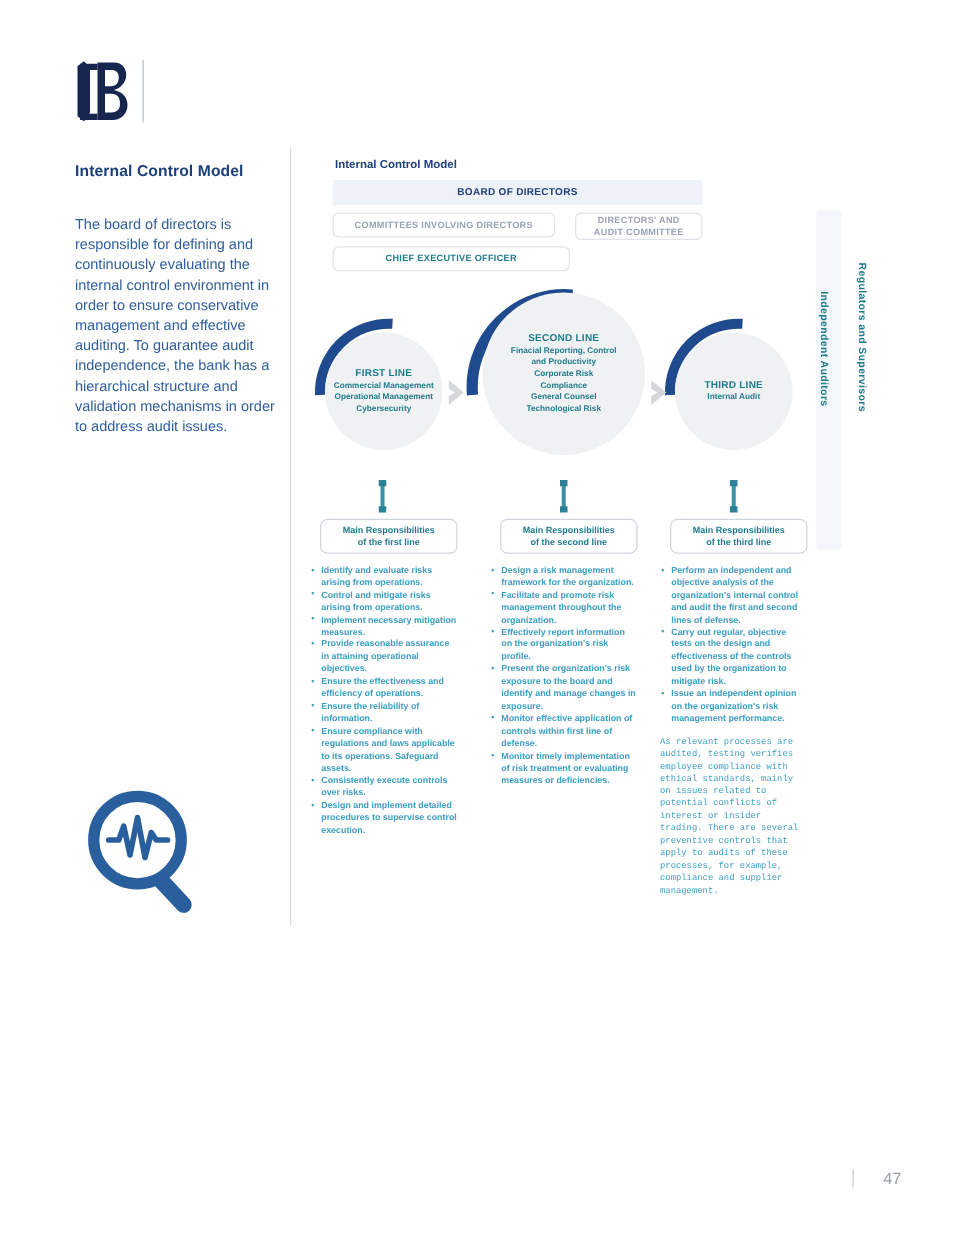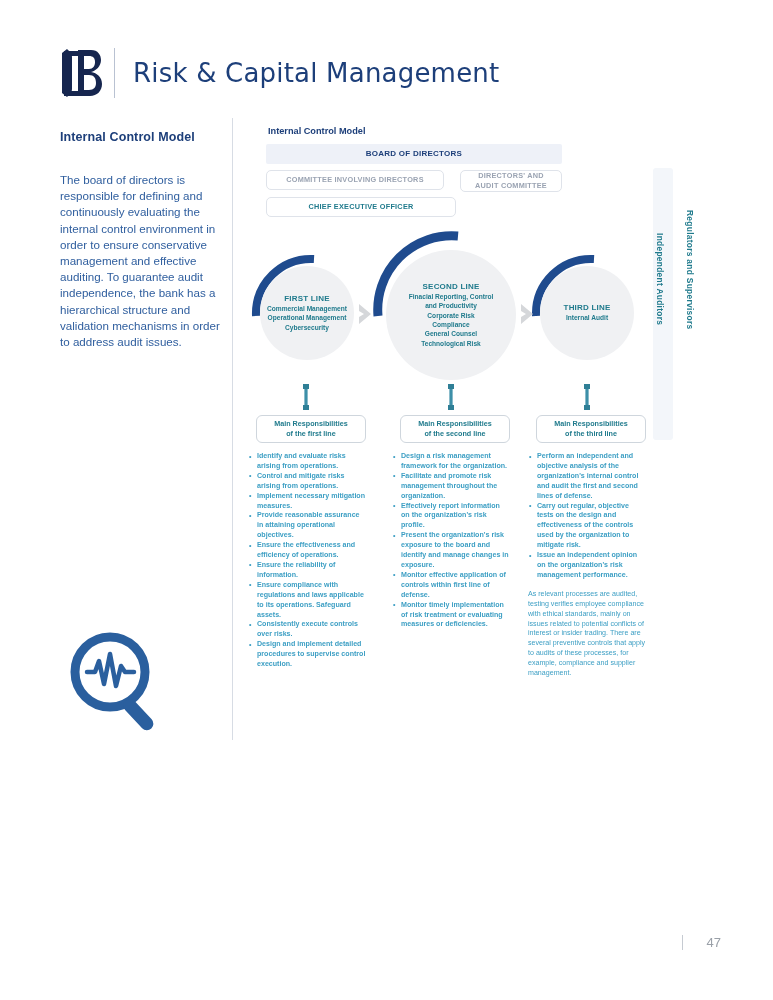--- a/index.html
+++ b/index.html
@@ -182,21 +182,21 @@
   }
   .circle-sub {
     font-size: 6.6px;
     font-weight: bold;
     color: #1f7a8c;
     line-height: 9.4px;
     font-family: "Liberation Sans", sans-serif;
     padding: 0 3px;
   }
   #circle-first  { left: 12px;  top: 148px; width: 94px; height: 94px; }
-  #circle-second { left: 138px; top: 132px; width: 130px; height: 130px; }
+  #circle-second { left: 138px; top: 116px; width: 130px; height: 130px; }
   #circle-third  { left: 292px; top: 148px; width: 94px; height: 94px; }
 
   .arc-svg { position: absolute; overflow: visible; }
   #arc-first  { left: 4px;   top: 136px; }
   #arc-second { left: 126px; top: 114px; }
   #arc-third  { left: 284px; top: 136px; }
 
   .chevron { position: absolute; }
   #chevron-1 { left: 108px; top: 185px; }
   #chevron-2 { left: 270px; top: 185px; }
@@ -260,21 +260,21 @@
     left: 1px;
     top: -0.5px;
     font-size: 7px;
     color: #3d9fc4;
   }
   .note-para {
     margin-top: 9px;
     font-size: 7.1px;
     line-height: 9.9px;
     color: #3d9fc4;
-    font-family: Liberation Sans, sans-serif;
+    font-family: Liberation Mono, monospace;
   }
 
   
   #side-bar-independent {
     position: absolute;
     left: 405px;
     top: 50px;
     width: 20px;
     height: 272px;
     background: #f3f6fa;
@@ -322,42 +322,41 @@
 
 <div id="header">
   <svg id="logo-mark" viewBox="0 0 46 52" xmlns="http://www.w3.org/2000/svg">
     <path d="M6 4 L20 4 L20 9 L13 9 L13 44 L20 44 L20 49 L6 49 Z" fill="#16264f"></path>
     <path d="M9 2 C9 2 14 6 14 10 L14 42 C14 46 9 50 9 50 L4 46 L4 6 Z" fill="#16264f"></path>
     <path d="M20 3 L33 3 C40 3 43 8 43 13 C43 19 38 24 33 25 C39 26 44 30 44 37 C44 44 39 49 32 49 L20 49 Z
              M26 9 L26 22 L31 22 C35 22 37 19 37 15 C37 11 35 9 31 9 Z
              M26 28 L26 43 L31 43 C36 43 38 40 38 36 C38 31 36 28 31 28 Z" fill="#16264f"></path>
   </svg>
   <div id="header-divider"></div>
-  <div id="page-title">Risk &amp; Capital Management</div>
 </div>
 
 <div id="left-col">
   <h2 id="left-heading">Internal Control Model</h2>
   <p id="left-body">The board of directors is responsible for defining and continuously evaluating the internal control environment in order to ensure conservative management and effective auditing. To guarantee audit independence, the bank has a hierarchical structure and validation mechanisms in order to address audit issues.</p>
 </div>
 
 <div id="vertical-rule"></div>
 
 <svg id="magnifier-icon" viewBox="0 0 118 112" xmlns="http://www.w3.org/2000/svg">
   <circle cx="48" cy="44" r="35" fill="none" stroke="#2a5f9e" stroke-width="9"></circle>
   <path d="M25 44 L33 44 L37 33 L42 56 L48 26 L54 58 L59 38 L63 44 L72 44" fill="none" stroke="#2a5f9e" stroke-width="4.5" stroke-linejoin="round" stroke-linecap="round"></path>
   <rect x="70" y="68" width="13" height="38" rx="6.5" fill="#2a5f9e" transform="rotate(-43 76 87)"></rect>
 </svg>
 
 <div id="diagram">
 
   <div id="diagram-caption">Internal Control Model</div>
 
   <div class="org-box" id="board-box">BOARD OF DIRECTORS</div>
-  <div class="org-box" id="committees-box">COMMITTEE INVOLVING DIRECTORS</div>
+  <div class="org-box" id="committees-box">COMMITTEES INVOLVING DIRECTORS</div>
   <div class="org-box" id="audit-committee-box">DIRECTORS' AND AUDIT COMMITTEE</div>
   <div class="org-box" id="ceo-box">CHIEF EXECUTIVE OFFICER</div>
 
   <div id="side-bar-independent"></div>
   <div class="vert-label" id="label-independent-auditors">Independent Auditors</div>
   <div class="vert-label" id="label-regulators">Regulators and Supervisors</div>
 
   <svg class="arc-svg" id="arc-first" width="70" height="70" viewBox="0 0 70 70">
     <path d="M4 62 A55 55 0 0 1 62 5" fill="none" stroke="#1f4b8e" stroke-width="8" stroke-linecap="butt"></path>
   </svg>

